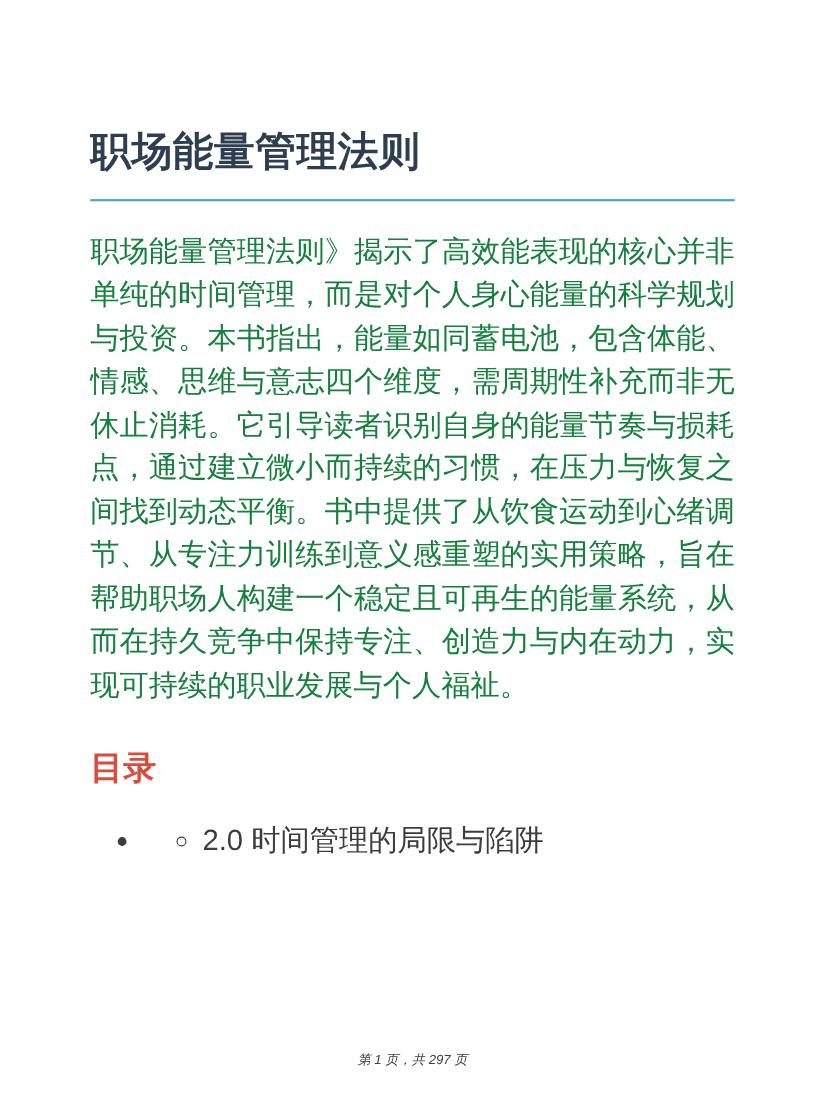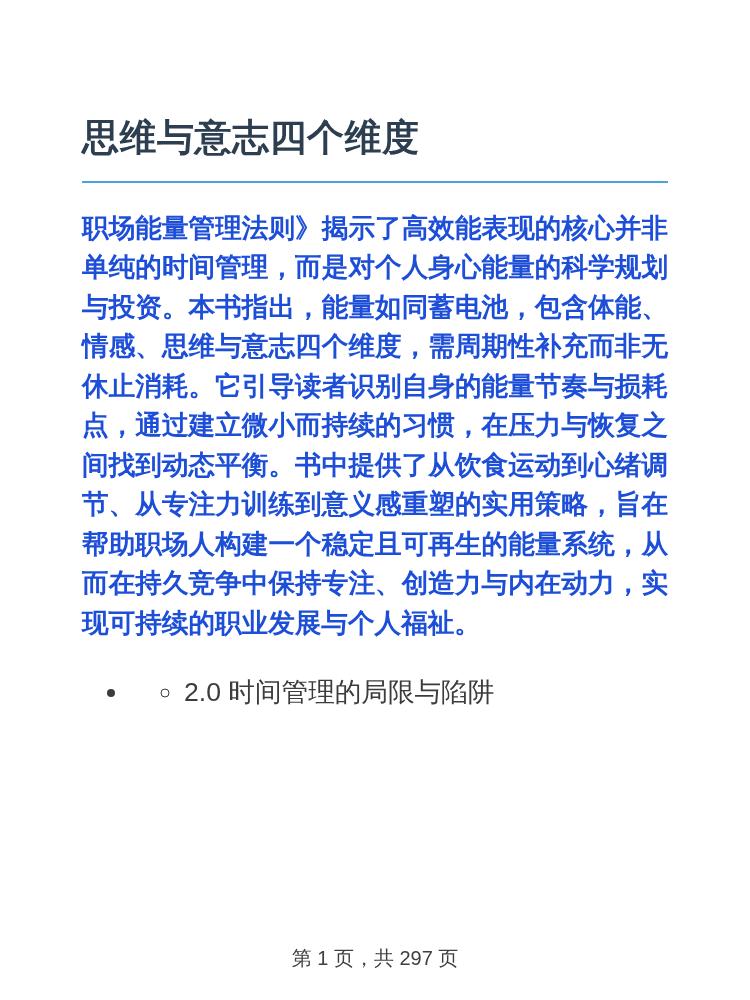--- a/index.html
+++ b/index.html
@@ -34,24 +34,23 @@
     margin: 44px 0 0 0;
     font-size: 30px;
     line-height: 1.05;
     font-weight: 700;
     color: #db4b3a;
   }
   .abstract-paragraph {
     margin: 26px 0 0 0;
     font-size: 26.6px;
     line-height: 39.5px;
-    color: #1d4ed8;
+    color: #15803d;
     text-align: justify;
     text-justify: inter-ideograph;
-    font-weight: bold;
   }
   .toc-heading {
     margin-top: 40px;
   }
   .toc-list {
     margin: 30px 0 0 0;
     padding: 0 0 0 48px;
     list-style-type: disc;
     font-size: 26.6px;
     line-height: 39.5px;
@@ -61,37 +60,39 @@
     margin: 17px 0 0 0;
     padding: 0 0 0 54px;
     list-style-type: circle;
   }
   .page-footer {
     position: absolute;
     left: 0;
     bottom: 28px;
     width: 100%;
     text-align: center;
-    font-size: 20px;
+    font-size: 12px;
     color: #3f3f3f;
+    font-style: italic;
   }
 </style>
 </head>
 <body>
 
 <div class="page">
   <div class="content">
 
-    <h1 class="doc-title">思维与意志四个维度</h1>
+    <h1 class="doc-title">职场能量管理法则</h1>
 
     <hr class="title-rule">
 
 
     <p class="abstract-paragraph">职场能量管理法则》揭示了高效能表现的核心并非单纯的时间管理，而是对个人身心能量的科学规划与投资。本书指出，能量如同蓄电池，包含体能、情感、思维与意志四个维度，需周期性补充而非无休止消耗。它引导读者识别自身的能量节奏与损耗点，通过建立微小而持续的习惯，在压力与恢复之间找到动态平衡。书中提供了从饮食运动到心绪调节、从专注力训练到意义感重塑的实用策略，旨在帮助职场人构建一个稳定且可再生的能量系统，从而在持久竞争中保持专注、创造力与内在动力，实现可持续的职业发展与个人福祉。</p>
 
+    <h2 class="section-heading toc-heading">目录</h2>
 
     <ul class="toc-list">
       <li>
         <ul class="toc-sublist">
           <li>
             <span>2.0 时间管理的局限与陷阱</span>
           </li>
         </ul>
       </li>
     </ul>

